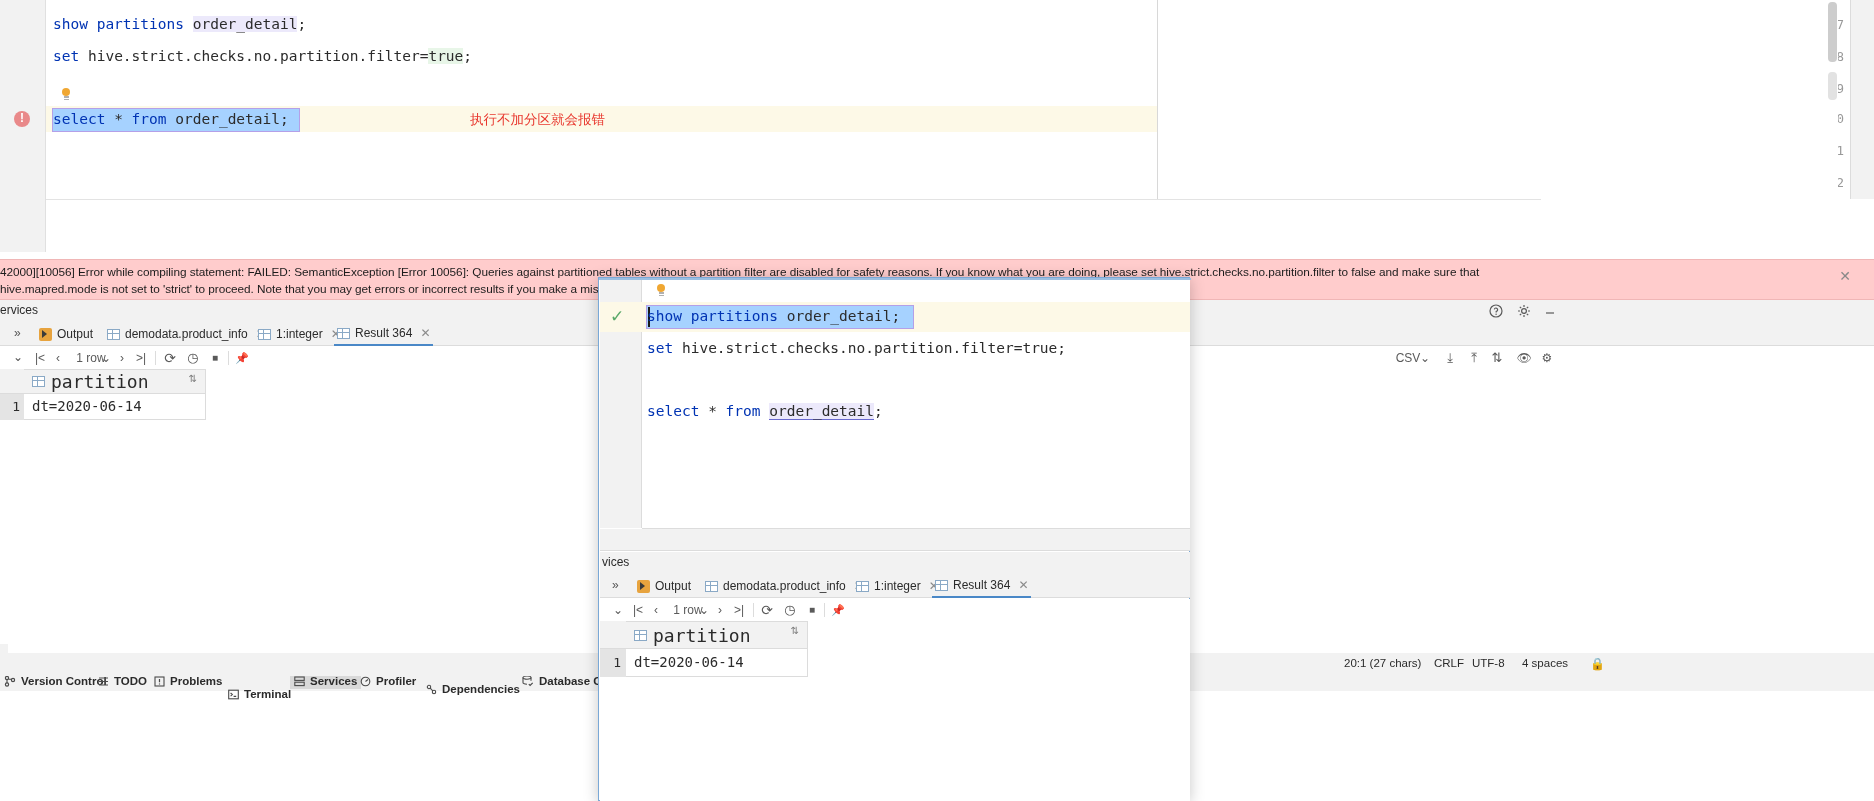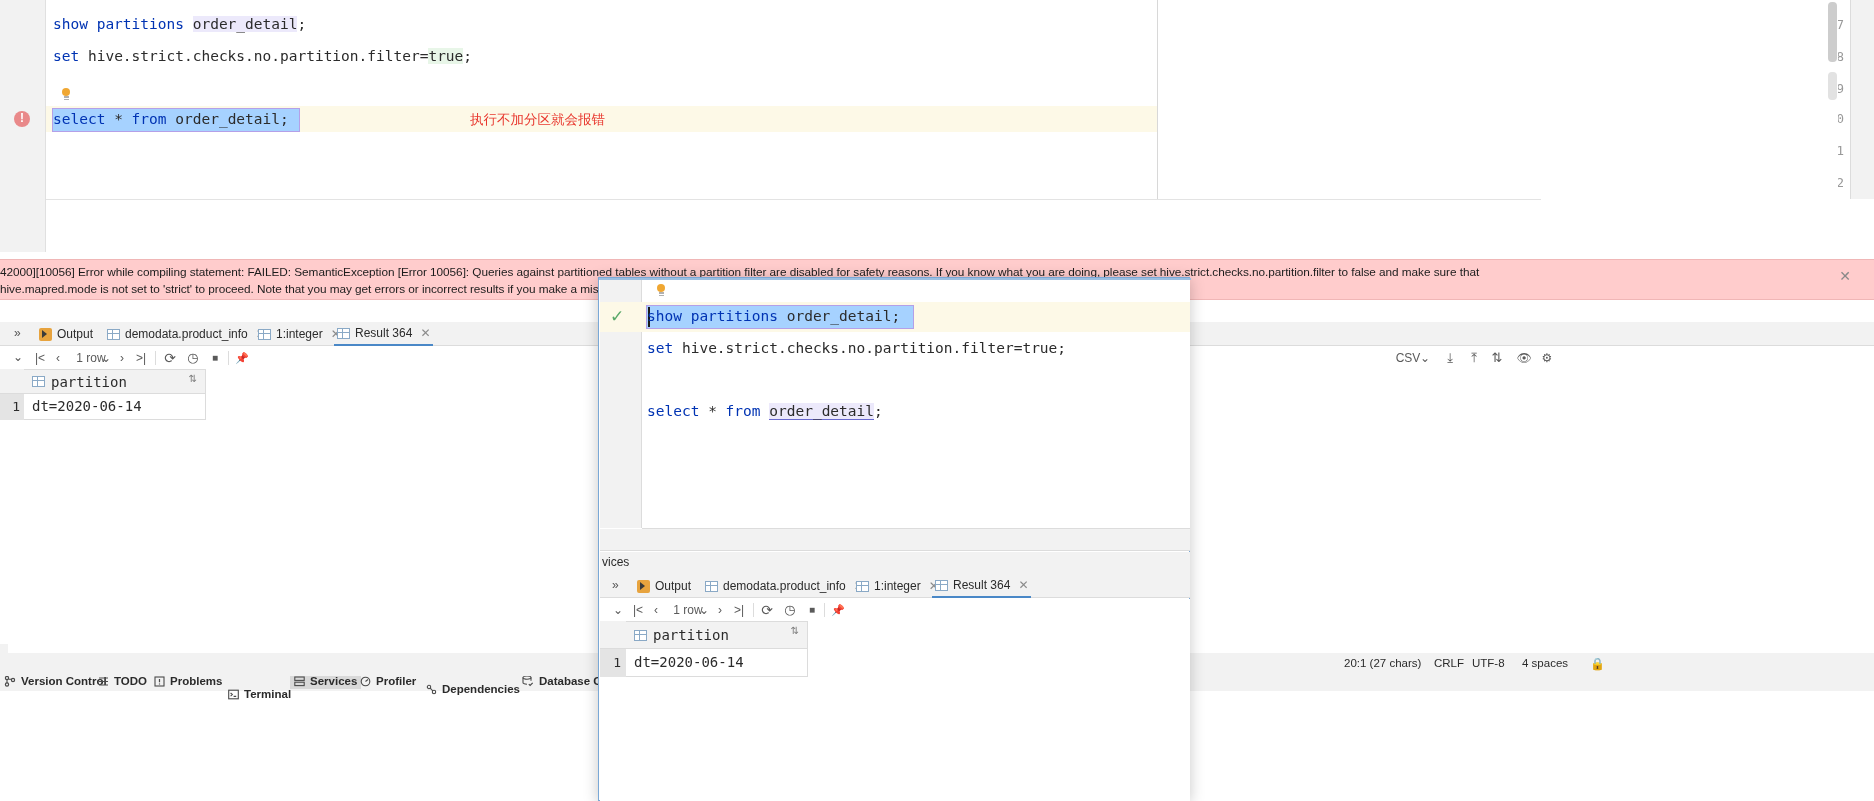--- a/index.html
+++ b/index.html
@@ -164,21 +164,21 @@
   .rt-sep { position:absolute; top: 4px; width:1px; height:14px; background:#dcdcdc; }
 
   
   .grid-wrap { position: absolute; left: 0; top: 369px; width: 1874px; height: 262px; background:#ffffff; }
   .grid-head {
     position:absolute; left: 24px; top: 0; width: 182px; height: 25px;
     background:#f2f2f2; border:1px solid #dcdcdc; border-left:none;
     display:flex; align-items:center; gap:6px; padding-left:8px;
   }
   .grid-head-left { position:absolute; left:0; top:0; width:24px; height:25px; background:#f2f2f2; border-bottom:1px solid #dcdcdc;}
-  .col-name { font-family:"DejaVu Sans Mono", monospace; font-size:14px; color:#2b2b2b; }
+  .col-name { font-family:"DejaVu Sans Mono", monospace; font-size:18px; color:#2b2b2b; }
   .sort-ind { position:absolute; right:8px; top:6px; color:#7a7a7a; font-size:10px; line-height:6px;}
   .grid-row-num {
     position:absolute; left:0; top:25px; width:24px; height:26px; background:#e4e4e4;
     font-family:"DejaVu Sans Mono", monospace; font-size:13px; color:#2b2b2b;
     text-align:right; padding-right:4px; line-height:26px;
   }
   .grid-cell {
     position:absolute; left:24px; top:25px; width:182px; height:26px; background:#ffffff;
     border:1px solid #dcdcdc; border-top:none; border-left:none;
     font-family:"DejaVu Sans Mono", monospace; font-size:14px; color:#2b2b2b;
@@ -306,20 +306,43 @@
     <div class="rail">
       <div class="rail-label">Database</div>
     </div>
   </div>
 
   <div class="error-banner">
     <div class="error-text">42000][10056] Error while compiling statement: FAILED: SemanticException [Error 10056]: Queries against partitioned tables without a partition filter are disabled for safety reasons. If you know what you are doing, please set hive.strict.checks.no.partition.filter to false and make sure that hive.mapred.mode is not set to 'strict' to proceed. Note that you may get errors or incorrect results if you make a mistake while using some of the unsafe features. No partition predicate for Alias "order_detail" Table "order_detail"</div>
     <div class="banner-close">✕</div>
   </div>
 
+  <div class="services-header">
+    <div class="services-title">ervices</div>
+    <div class="sh-icon" style="left:1488px;">
+      <svg width="14" height="14" viewBox="0 0 14 14">
+          <circle cx="7" cy="7" r="6" fill="none" stroke="#5a5a5a" stroke-width="1.2"></circle>
+          <path d="M5.3 5.3a1.7 1.7 0 1 1 1.9 2.1v1" fill="none" stroke="#5a5a5a" stroke-width="1.2"></path>
+          <circle cx="7.1" cy="10.3" r="0.7" fill="#5a5a5a"></circle>
+        </svg>
+    </div>
+    <div class="sh-icon" style="left:1516px;">
+      <svg width="14" height="14" viewBox="0 0 14 14">
+          <circle cx="7" cy="7" r="2.4" fill="none" stroke="#5a5a5a" stroke-width="1.2"></circle>
+          <g stroke="#5a5a5a" stroke-width="1.2">
+            <path d="M7 1v2M7 11v2M1 7h2M11 7h2M2.8 2.8l1.4 1.4M9.8 9.8l1.4 1.4M11.2 2.8L9.8 4.2M4.2 9.8l-1.4 1.4"></path>
+          </g>
+        </svg>
+    </div>
+    <div class="sh-icon" style="left:1542px;">
+      <svg width="14" height="14" viewBox="0 0 14 14">
+          <path d="M3 9h8" stroke="#5a5a5a" stroke-width="1.2"></path>
+        </svg>
+    </div>
+  </div>
 
   <div class="tabs-bar">
     <div class="tw-left-rail"></div>
     <div class="chev-expand" style="left:14px;">»</div>
 
     <div class="tab" style="left:36px;">
       <span class="out-ico"></span>
       <span>Output</span>
     </div>
     <div class="tab" style="left:104px;">

